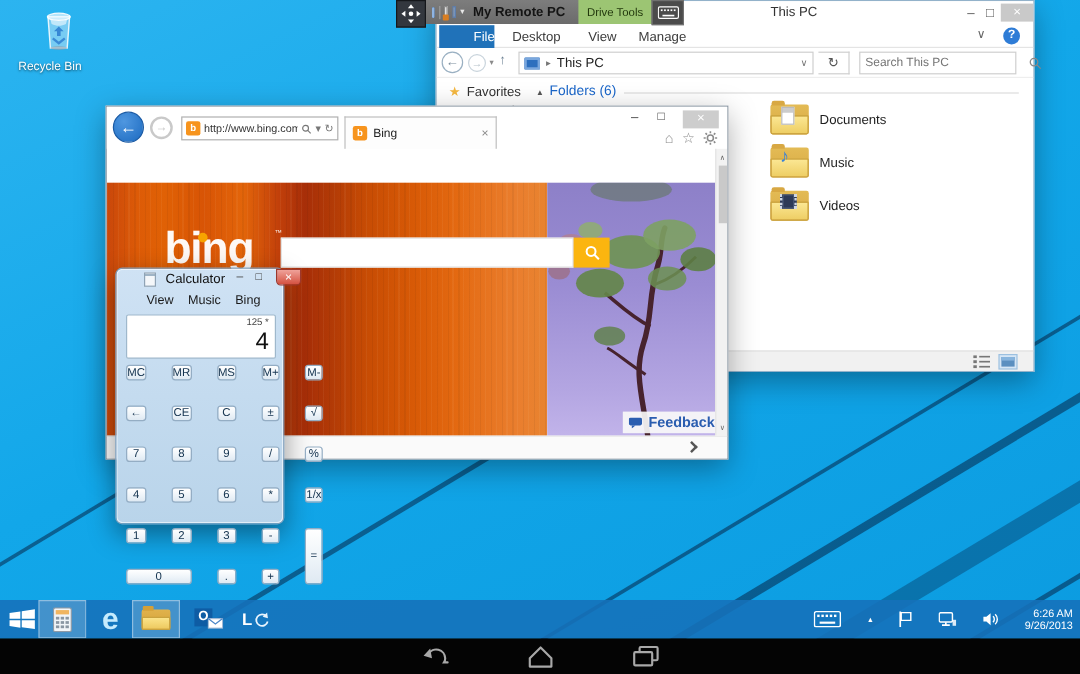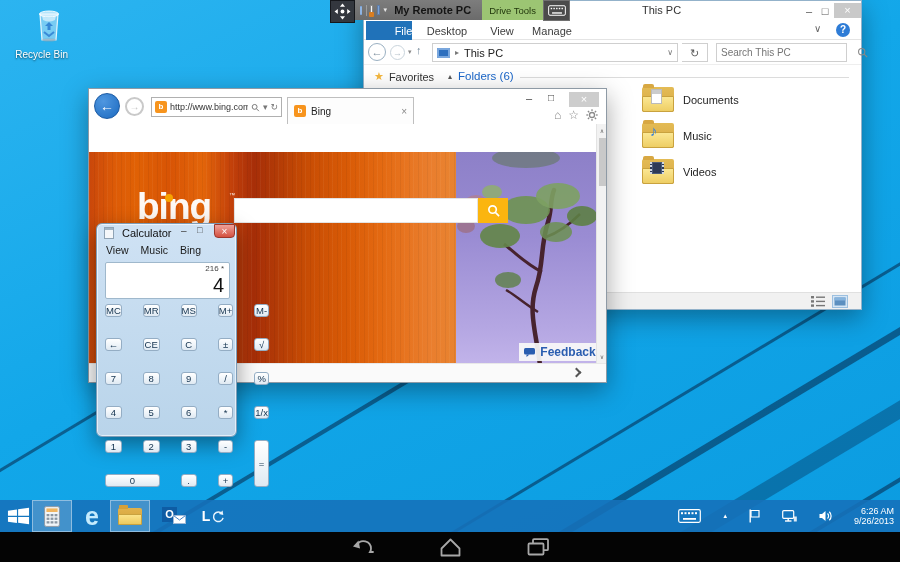--- a/index.html
+++ b/index.html
@@ -125,21 +125,21 @@
   .feedback{position:absolute;left:430px;top:191px;width:82px;height:18px;background:rgba(248,248,248,.92);display:flex;align-items:center;justify-content:center;gap:5px;font-size:12px;font-weight:bold;color:#2a5db0;}
   .ie-scroll{position:absolute;right:0;top:35px;bottom:19px;width:10px;background:#f2f2f2;border-left:1px solid #e3e3e3;}
   .ie-scroll .sa{position:absolute;left:0;width:10px;font-size:6px;color:#666;text-align:center;}
   .sa-up{top:3px;}
   .sa-dn{bottom:3px;}
   .ie-thumb{position:absolute;left:1.5px;top:14px;width:7px;height:48px;background:#c9c9c9;}
   .ie-strip{position:absolute;left:0;right:0;bottom:0;height:19px;background:#fafafa;border-top:1px solid #e8e8e8;}
   .next-chip{position:absolute;right:26px;top:5px;width:7px;height:7px;border-top:2px solid #555;border-right:2px solid #555;transform:rotate(45deg);}
 
   
-  .win-calc{left:96px;top:223px;width:141px;height:214px;background:linear-gradient(#cfe2f4,#b9d4ea);border:1px solid #7c9cb8;border-radius:6px;z-index:30;box-shadow:0 8px 22px rgba(0,0,0,.4),inset 0 0 0 1px rgba(255,255,255,.6);}
+  .win-calc{left:96px;top:223px;width:141px;height:214px;background:linear-gradient(#cfe2f4,#b9d4ea);border:1px solid #7c9cb8;border-radius:6px;z-index:30;box-shadow:0 8px 22px rgba(0,0,0,.4),inset 0 0 0 1px rgba(255,255,255,.6);padding-left:16px;}
   .calc-title{position:relative;height:18px;}
   .calcico{position:absolute;left:7px;top:3px;width:10px;height:12px;background:#f4f7fa;border:1px solid #8fa3b5;box-shadow:inset 0 3px 0 -1px #9fb4c6;}
   .calc-title .t{position:absolute;left:25px;top:3px;font-size:11px;color:#111;}
   .calc-min{position:absolute;left:84px;top:1px;font-size:10px;color:#444;}
   .calc-max{position:absolute;left:100px;top:1px;font-size:9px;color:#444;}
   .calc-close{position:absolute;left:117px;top:0;width:21px;height:14px;background:linear-gradient(#efa29a,#d4503f);border:1px solid #9c372c;border-radius:0 0 4px 4px;color:#fff;font-size:10px;line-height:13px;text-align:center;}
   .calc-menu{display:flex;gap:12px;padding:2px 0 2px 9px;font-size:10.5px;color:#1a1a1a;}
   .calc-disp{position:absolute;left:8px;top:38px;width:125px;height:37px;background:#fff;border:1px solid #9fb8cc;border-radius:2px;text-align:right;padding:1px 5px;}
   .calc-hist{font-size:8px;color:#444;line-height:9px;}
   .calc-val{font-size:20px;color:#111;line-height:24px;}
@@ -386,21 +386,21 @@
       <span class="calc-min">–</span>
       <span class="calc-max">□</span>
       <div class="calc-close">×</div>
     </div>
     <div class="calc-menu">
       <span>View</span>
       <span>Music</span>
       <span>Bing</span>
     </div>
     <div class="calc-disp">
-      <div class="calc-hist">216 *</div>
+      <div class="calc-hist">125 *</div>
       <div class="calc-val">4</div>
     </div>
     <div class="calc-grid">
       <div class="cbtn">MC</div>
       <div class="cbtn">MR</div>
       <div class="cbtn">MS</div>
       <div class="cbtn">M+</div>
       <div class="cbtn">M-</div>
       <div class="cbtn">←</div>
       <div class="cbtn">CE</div>

